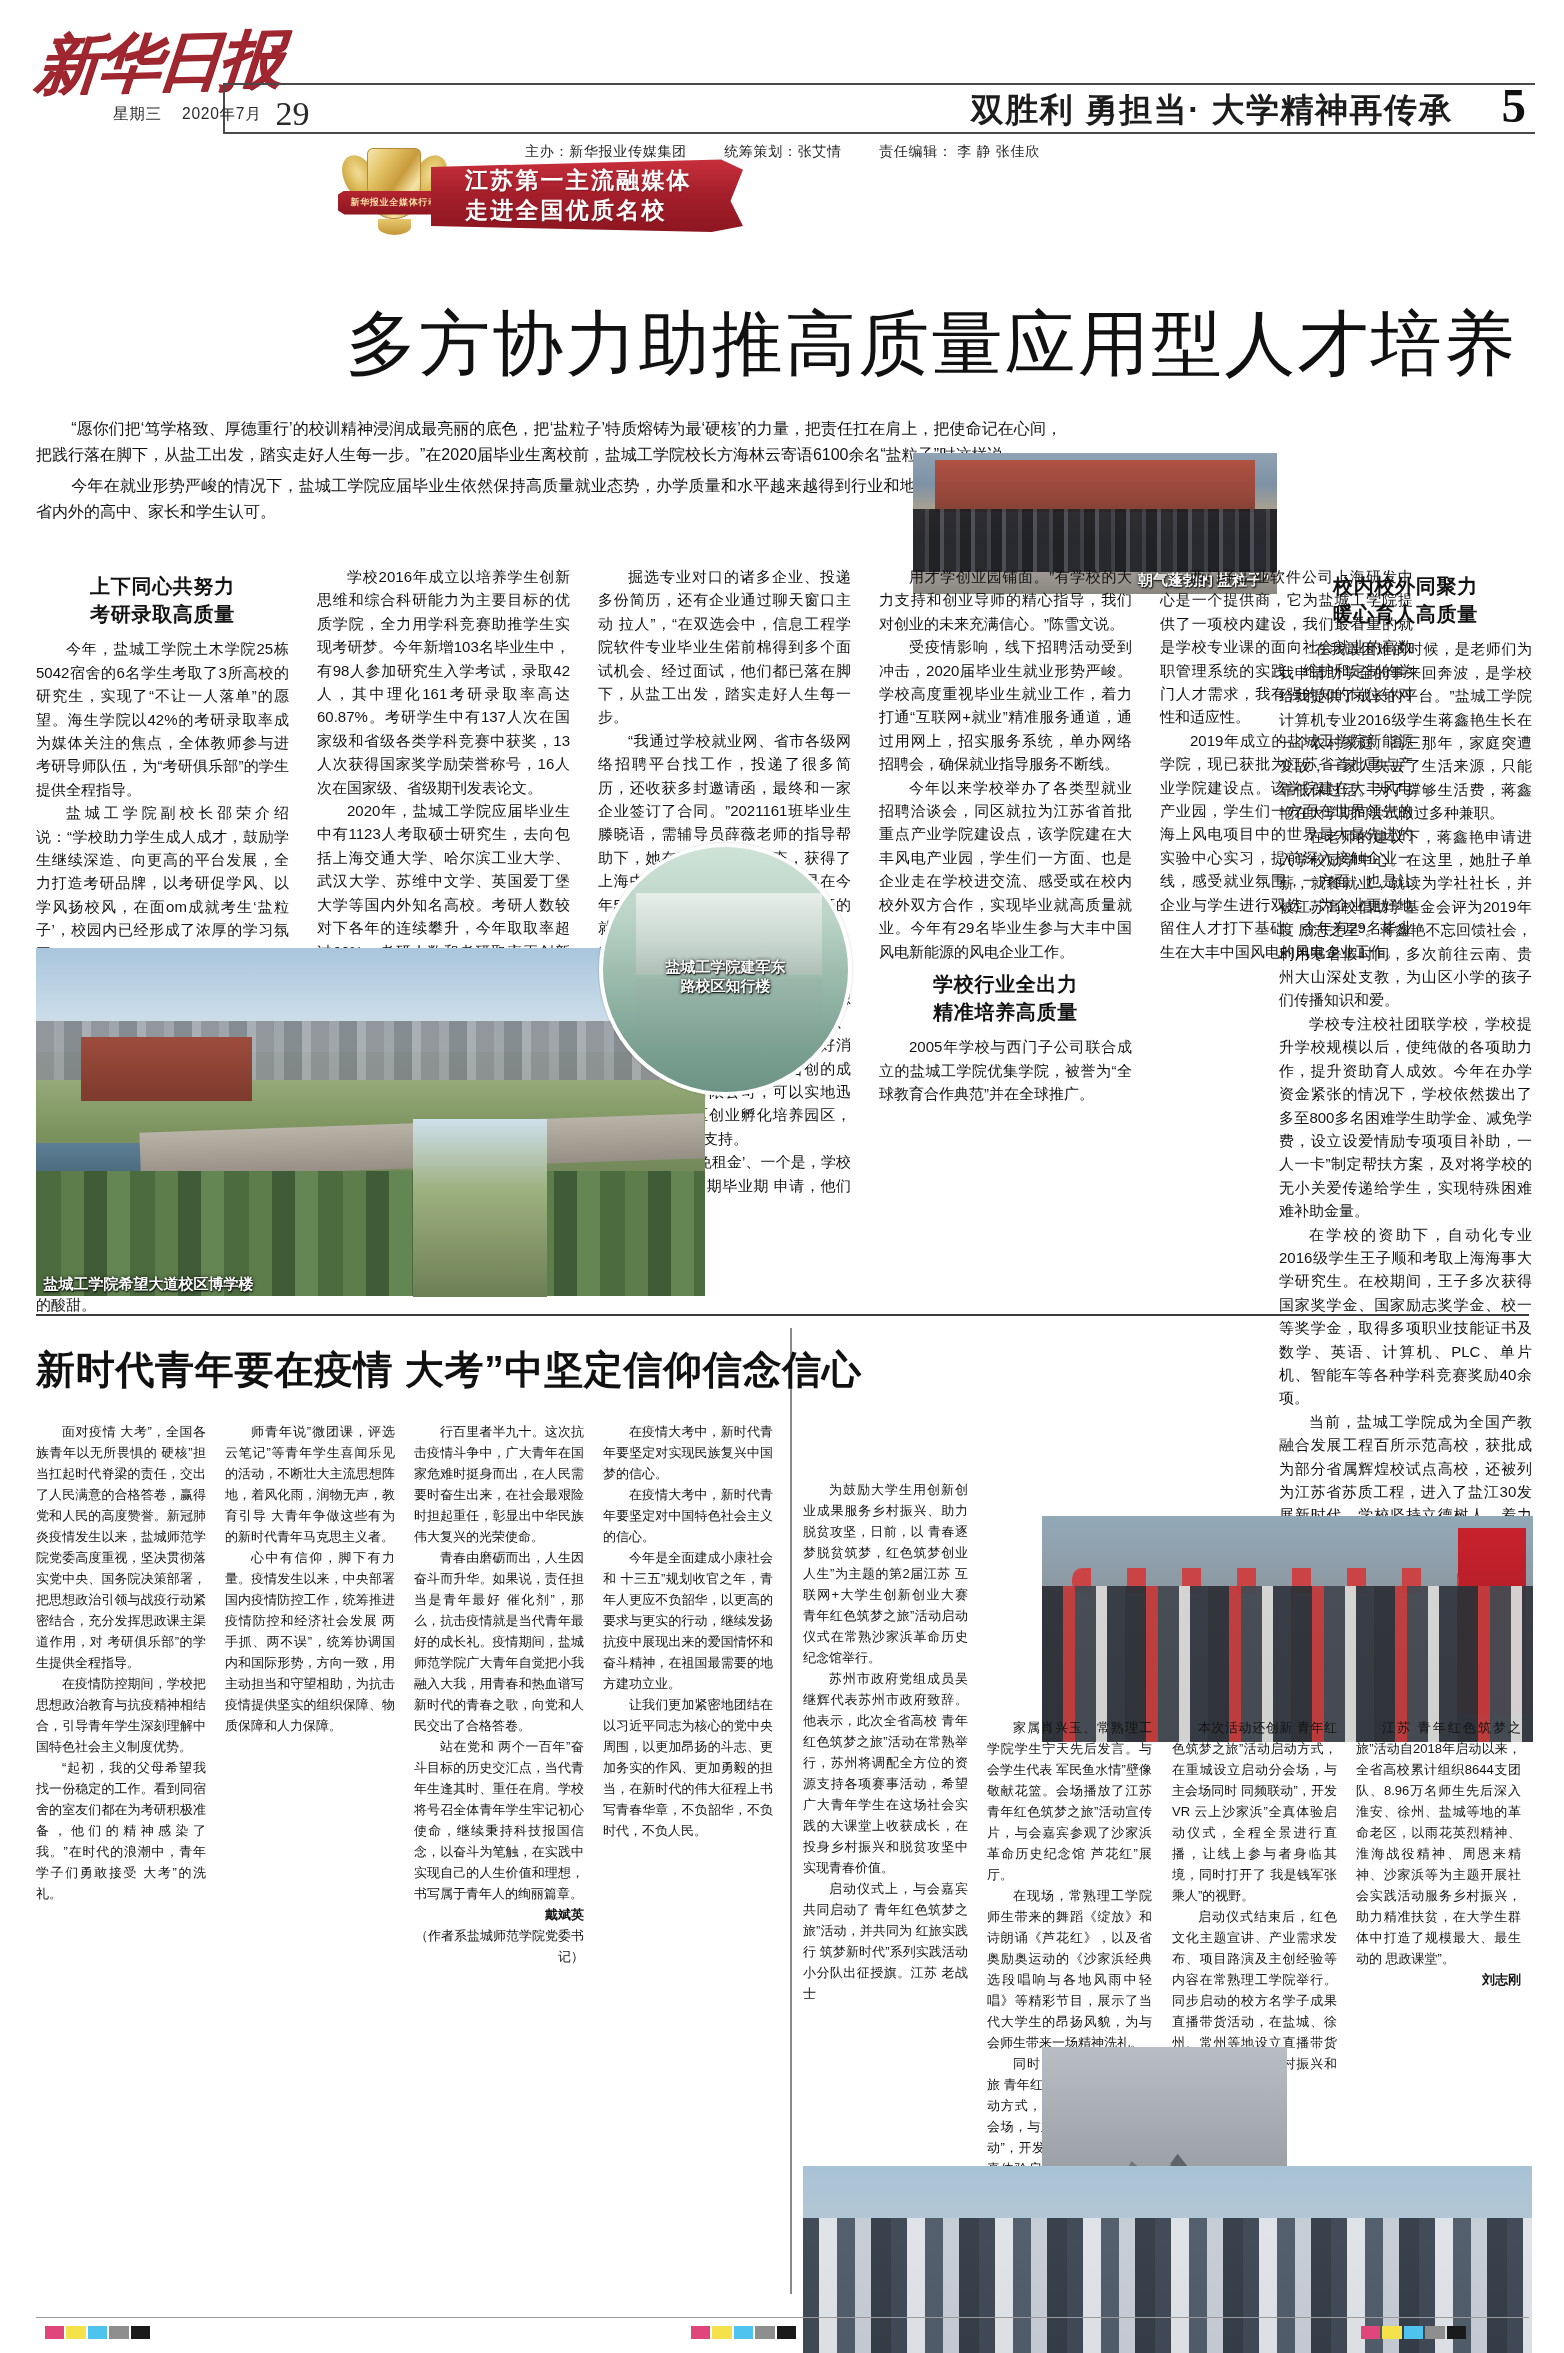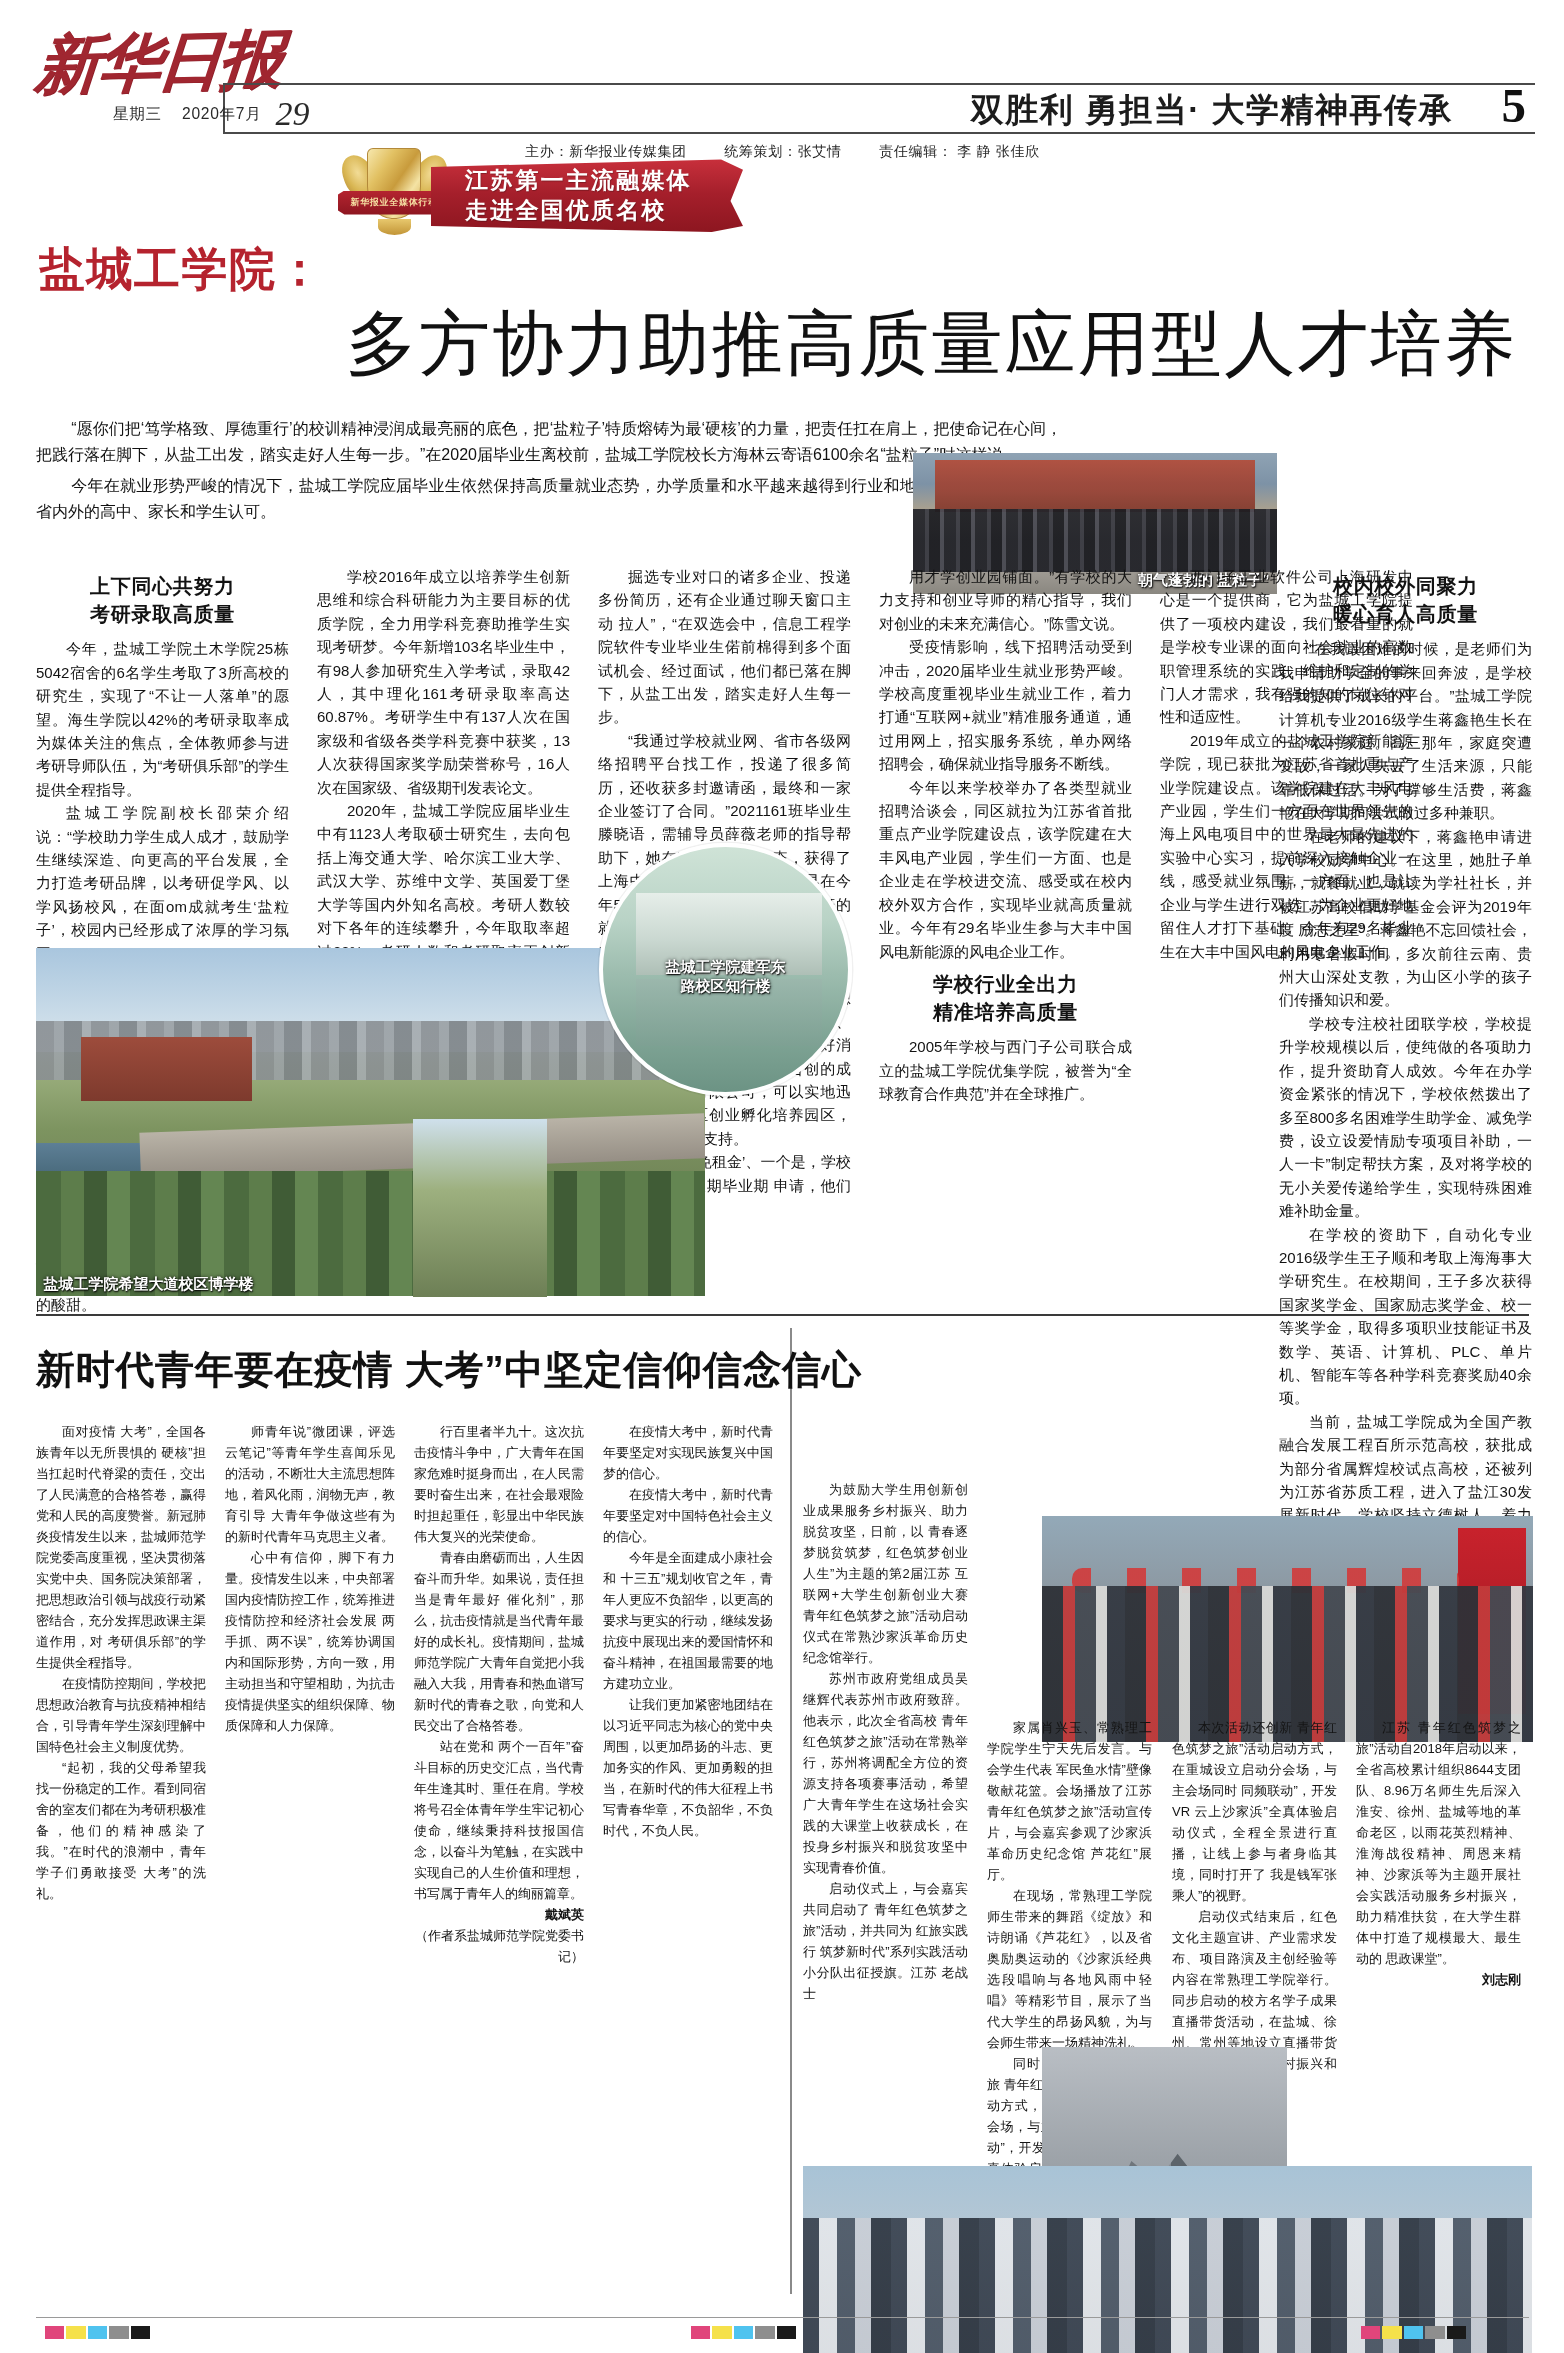--- a/index.html
+++ b/index.html
@@ -29,21 +29,21 @@
     text-shadow: 0.7px 0.7px 0 #8e1f29;
   }
   .date-line {
     position: absolute; left: 113px; top: 95px;
     font-size: 15.6px; color: #2a2a2a; white-space: nowrap;
     letter-spacing: 0.7px;
   }
   .date-line .big-num {
     font-family: "Liberation Serif", "DejaVu Serif", serif;
     font-size: 34px; font-weight: 400; vertical-align: -6px;
-    margin-left: 9px; letter-spacing: 0; font-style: italic;
+    margin-left: 9px; letter-spacing: 0;
   }
   .head-rule-top {
     position: absolute; left: 223px; right: 30px; top: 83px;
     height: 1.5px; background: #4a4a4a;
   }
   .head-rule-bot {
     position: absolute; left: 223px; right: 30px; top: 132px;
     height: 1.5px; background: #4a4a4a;
   }
   .section-title {
@@ -374,21 +374,20 @@
       <div class="body"></div>
       <div class="foot"></div>
       <div class="band">新华报业全媒体行动</div>
     </div>
     <div class="ribbon">
       <div>江苏第一主流融媒体</div>
       <div>走进全国优质名校</div>
     </div>
   </div>
 
-  <div class="kicker">盐城工学院：</div>
   <div class="headline">多方协力助推高质量应用型人才培养</div>
 
   <div class="art1">
     <div class="lead">
       <p>“愿你们把‘笃学格致、厚德重行’的校训精神浸润成最亮丽的底色，把‘盐粒子’特质熔铸为最‘硬核’的力量，把责任扛在肩上，把使命记在心间，把践行落在脚下，从盐工出发，踏实走好人生每一步。”在2020届毕业生离校前，盐城工学院校长方海林云寄语6100余名“盐粒子”时这样说。</p>
       <p>今年在就业形势严峻的情况下，盐城工学院应届毕业生依然保持高质量就业态势，办学质量和水平越来越得到行业和地方肯定，越来越受到省内外的高中、家长和学生认可。</p>
     </div>
   </div>
 
   <div class="photo ph-grads">

